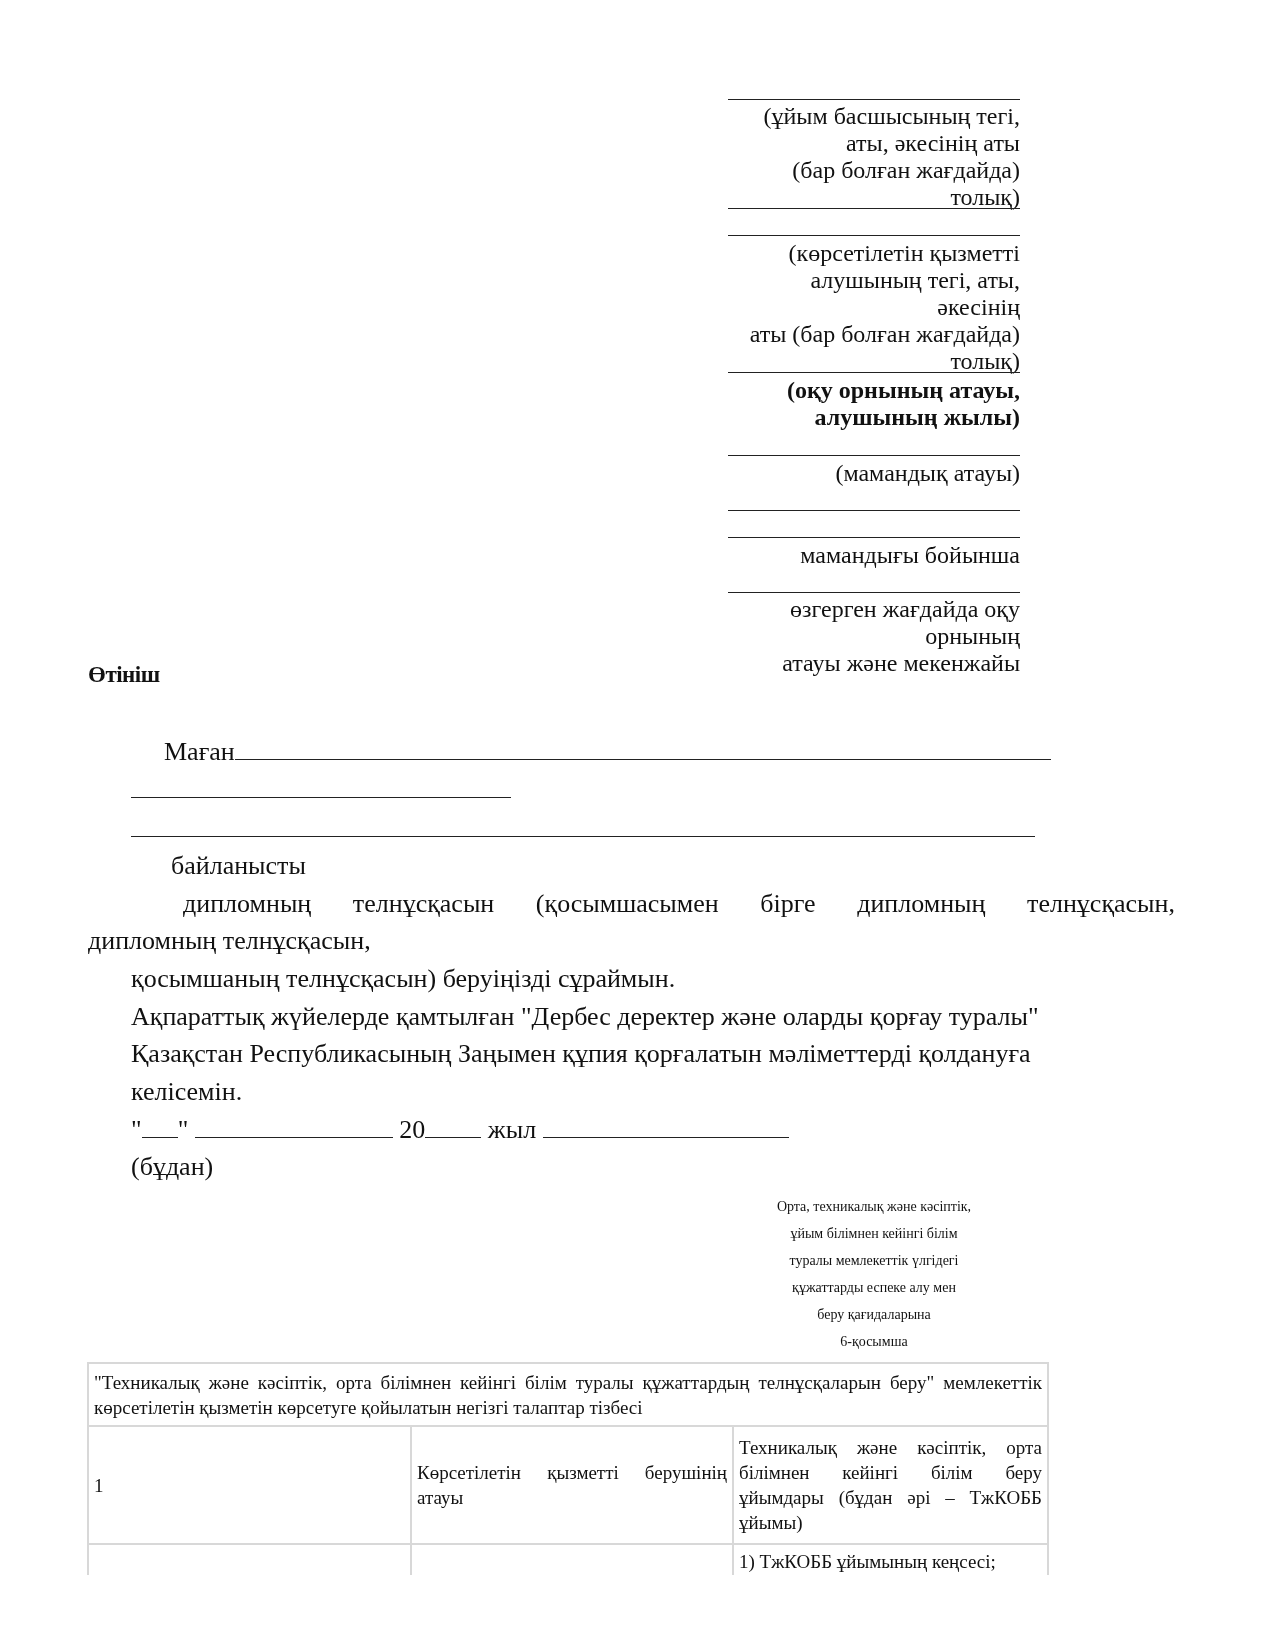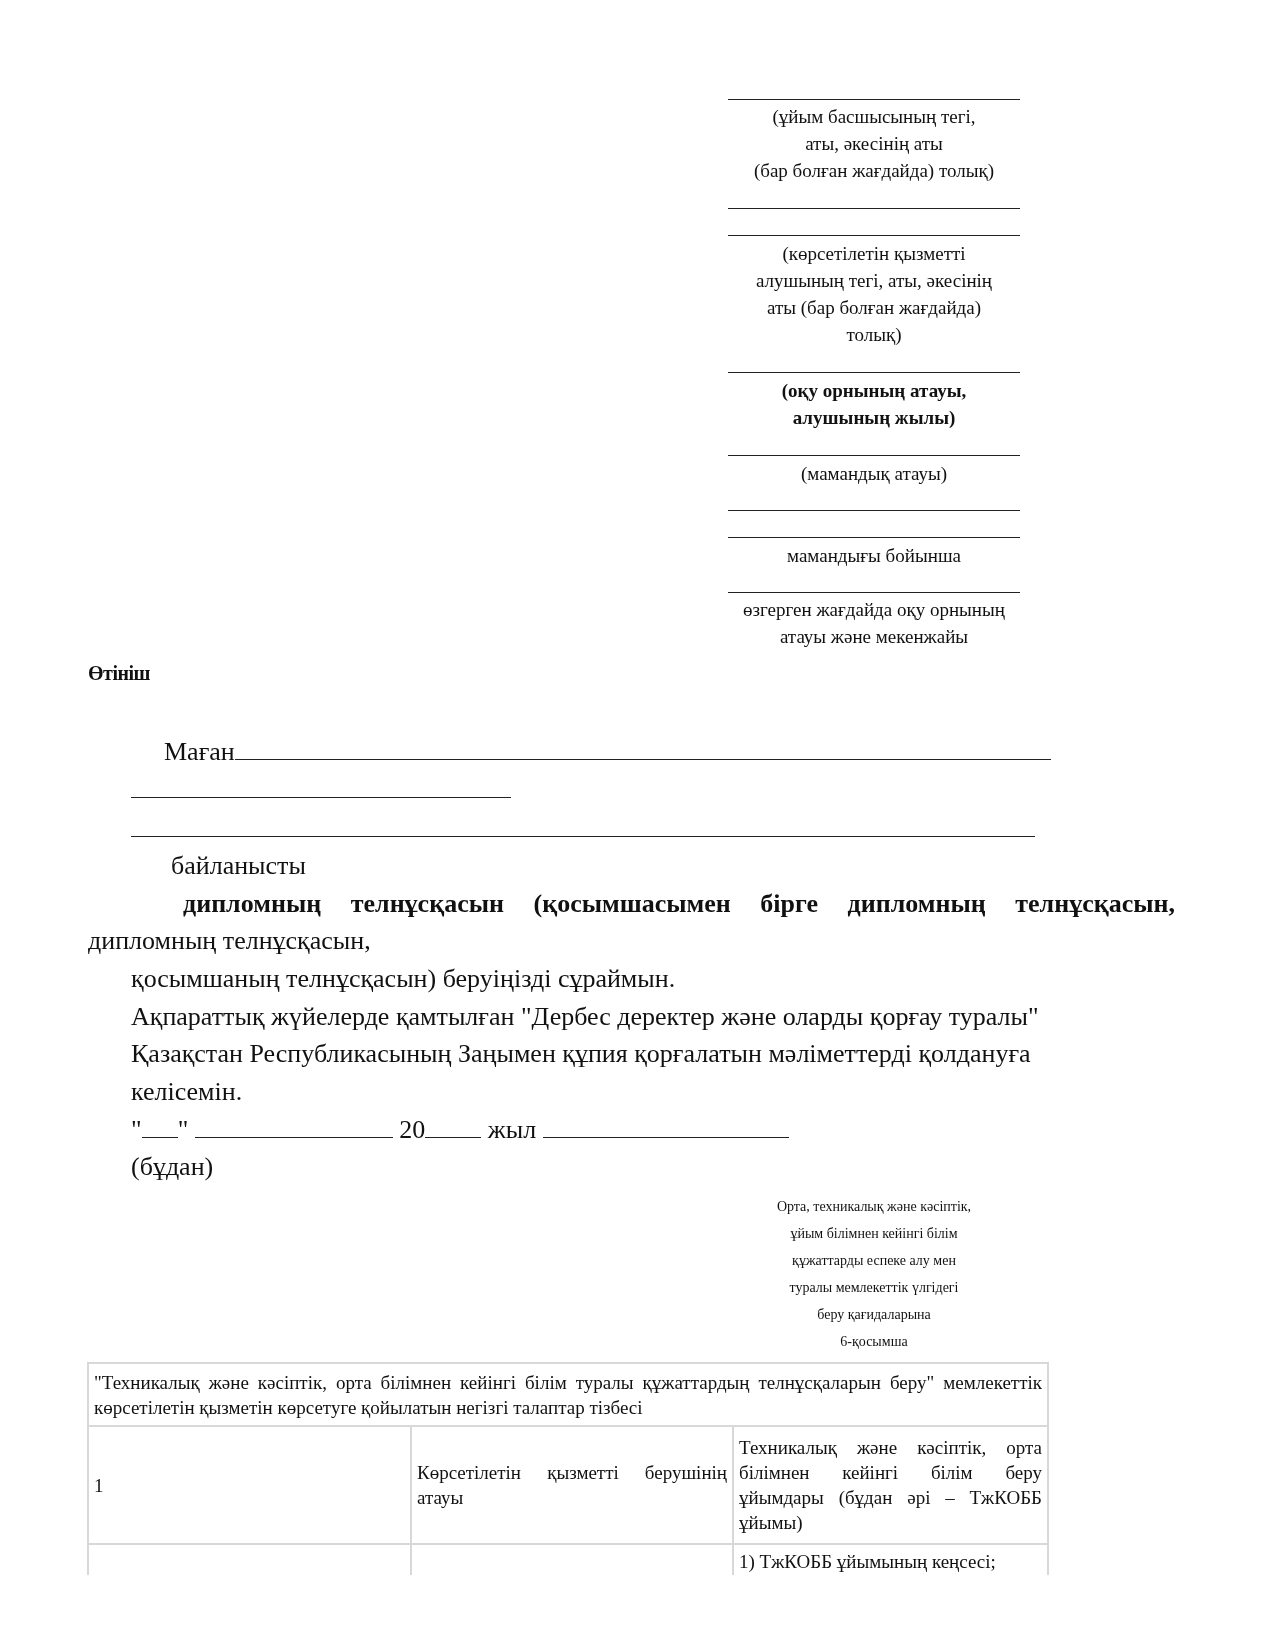--- a/index.html
+++ b/index.html
@@ -1,26 +1,26 @@
 <!DOCTYPE html>
 <html><head>
 <meta charset="utf-8">
 <style>
   html, body { margin: 0; padding: 0; background: #ffffff; }
   body { width: 1275px; height: 1650px; position: relative; overflow: hidden;
          font-family: "Liberation Serif", "DejaVu Serif", serif; color: #111; }
   .abs { position: absolute; }
-  .rblock { position: absolute; left: 728px; width: 292px; text-align: center;
-            font-size: 19px; line-height: 27px; }
+  .rblock { position: absolute; left: 728px; width: 292px; text-align: right;
+            font-size: 24px; line-height: 27px; }
   .uline { border-top: 1.5px solid #222; width: 292px; height: 0; }
-  .heading { left: 88px; top: 662px; font-size: 20px; font-weight: bold; letter-spacing: -0.5px; }
+  .heading { left: 88px; top: 662px; font-size: 23px; font-weight: bold; letter-spacing: -0.5px; }
   .body { font-size: 26px; line-height: 38px; }
   .blank { display: inline-block; border-bottom: 1.5px solid #222; height: 24px; vertical-align: baseline; }
   .line { position: absolute; left: 131px; white-space: nowrap; }
-  .just { position: absolute; left: 88px; width: 1087px; text-align: justify; text-align-last: justify; white-space: nowrap; word-spacing: 8px; font-weight: bold; }
+  .just { position: absolute; left: 88px; width: 1087px; text-align: justify; text-align-last: justify; white-space: nowrap; word-spacing: 8px; }
   .note { position: absolute; left: 708px; width: 332px; text-align: center; font-size: 14px; line-height: 27px; }
   table.req { position: absolute; left: 87px; top: 1362px; width: 962px; border-collapse: collapse;
               font-size: 19px; line-height: 25px; }
   table.req td { border: 2px solid #d8d8d8; padding: 4px 5px; vertical-align: middle; text-align: justify; }
   table.req td.top { vertical-align: top; }
   .cut { position: absolute; left: 0; top: 1575px; width: 1275px; height: 75px; background: #fff; }
 </style>
 </head>
 <body>
 
@@ -92,22 +92,22 @@
     <span>20</span><span class="blank" style="width:56px;"></span>
     <span>жыл</span>
     <span class="blank" style="width:246px;"></span>
   </div>
   <div class="line" style="top:1148px;">(бұдан)</div>
 </div>
 
 <div class="note" style="top:1193px;">
   <div>Орта, техникалық және кәсіптік,</div>
   <div>ұйым білімнен кейінгі білім</div>
+  <div>туралы мемлекеттік үлгідегі</div>
   <div>құжаттарды еспеке алу мен</div>
-  <div>туралы мемлекеттік үлгідегі</div>
   <div>беру қағидаларына</div>
   <div>6-қосымша</div>
 </div>
 
 <table class="req">
   <tbody>
       <tr>
     <td colspan="3" style="height:53px;">"Техникалық және кәсіптік, орта білімнен кейінгі білім туралы құжаттардың телнұсқаларын беру" мемлекеттік көрсетілетін қызметін көрсетуге қойылатын негізгі талаптар тізбесі</td>
   </tr>
   <tr>

